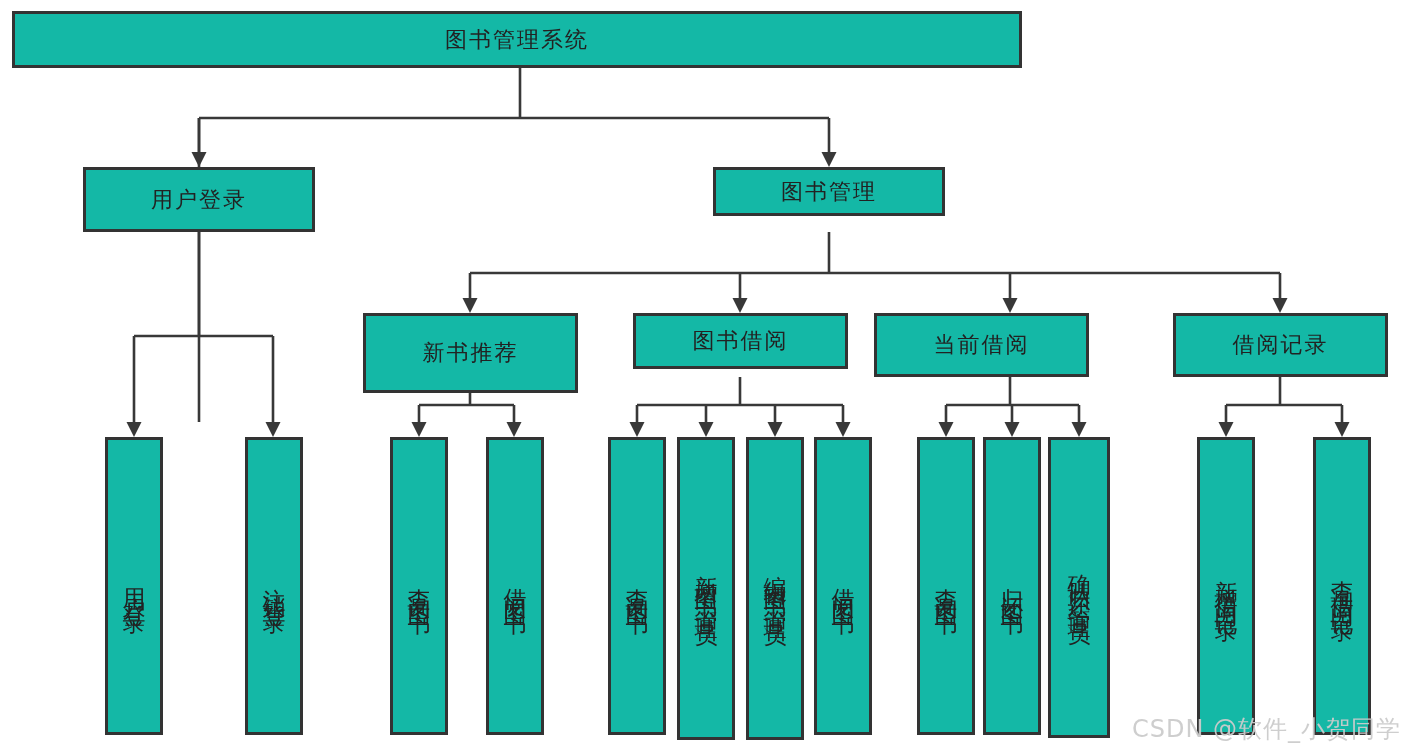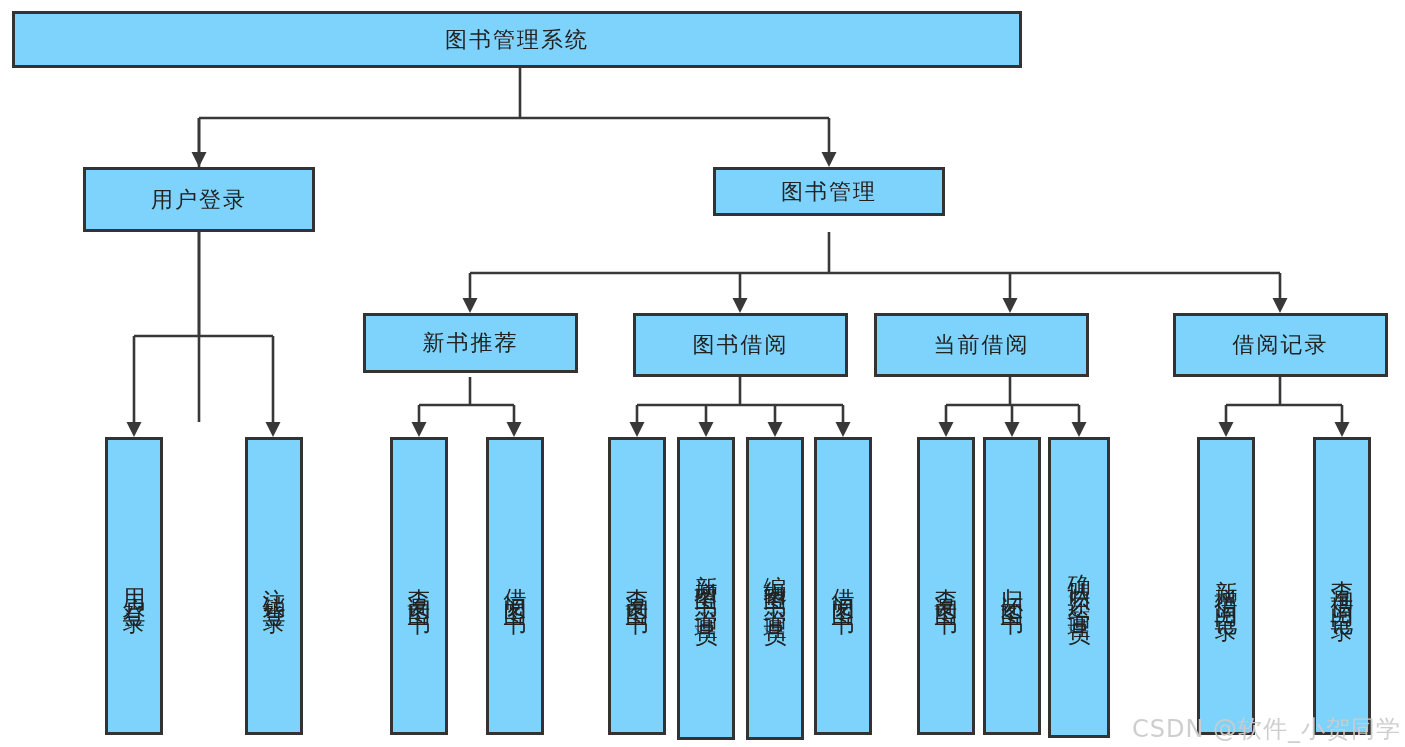--- a/index.html
+++ b/index.html
@@ -17,21 +17,21 @@
   }
   svg.connectors {
     position: absolute;
     left: 0; top: 0;
     width: 1405px; height: 747px;
     z-index: 1;
   }
   .box {
     position: absolute;
     box-sizing: border-box;
-    background: #7dd3fc;
+    background: #14b8a6;
     border: 3px solid #333333;
     color: #222222;
     display: flex;
     align-items: center;
     justify-content: center;
     z-index: 2;
   }
   .h-label {
     font-size: 22px;
     letter-spacing: 2px;
@@ -54,22 +54,22 @@
     z-index: 5;
     font-size: 24px;
     color: rgba(203, 203, 203, 0.95);
     letter-spacing: 1px;
     white-space: nowrap;
   }
   
   #node-root            { left: 12px;   top: 11px;  width: 1010px; height: 57px; }
   #node-user-login      { left: 83px;   top: 167px; width: 232px;  height: 65px; }
   #node-book-management { left: 713px;  top: 167px; width: 232px;  height: 49px; }
-  #node-new-book        { left: 363px;  top: 313px; width: 215px;  height: 60px; }
-  #node-book-borrow     { left: 633px;  top: 313px; width: 215px;  height: 64px; }
+  #node-new-book        { left: 363px;  top: 313px; width: 215px;  height: 80px; }
+  #node-book-borrow     { left: 633px;  top: 313px; width: 215px;  height: 56px; }
   #node-current-borrow  { left: 874px;  top: 313px; width: 215px;  height: 64px; }
   #node-borrow-records  { left: 1173px; top: 313px; width: 215px;  height: 64px; }
 
   #leaf-login-1   { left: 105px;  top: 437px; width: 58px; height: 298px; }
   #leaf-login-2   { left: 245px;  top: 437px; width: 58px; height: 298px; }
   #leaf-rec-1     { left: 390px;  top: 437px; width: 58px; height: 298px; }
   #leaf-rec-2     { left: 486px;  top: 437px; width: 58px; height: 298px; }
   #leaf-bor-1     { left: 608px;  top: 437px; width: 58px; height: 298px; }
   #leaf-bor-2     { left: 677px;  top: 437px; width: 58px; height: 303px; }
   #leaf-bor-3     { left: 746px;  top: 437px; width: 58px; height: 303px; }

